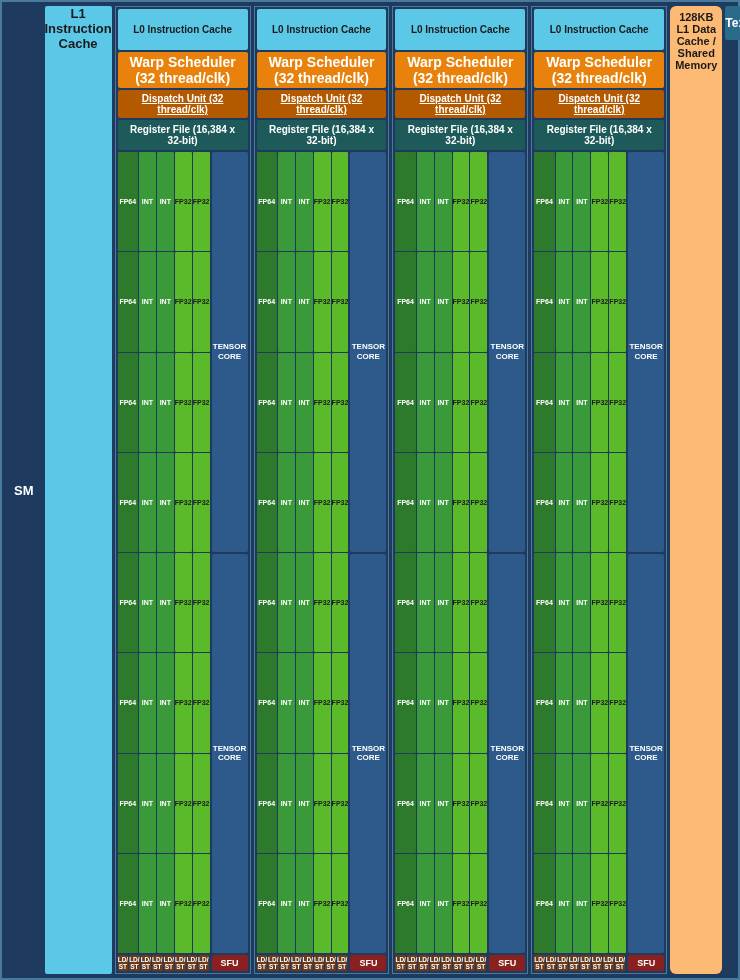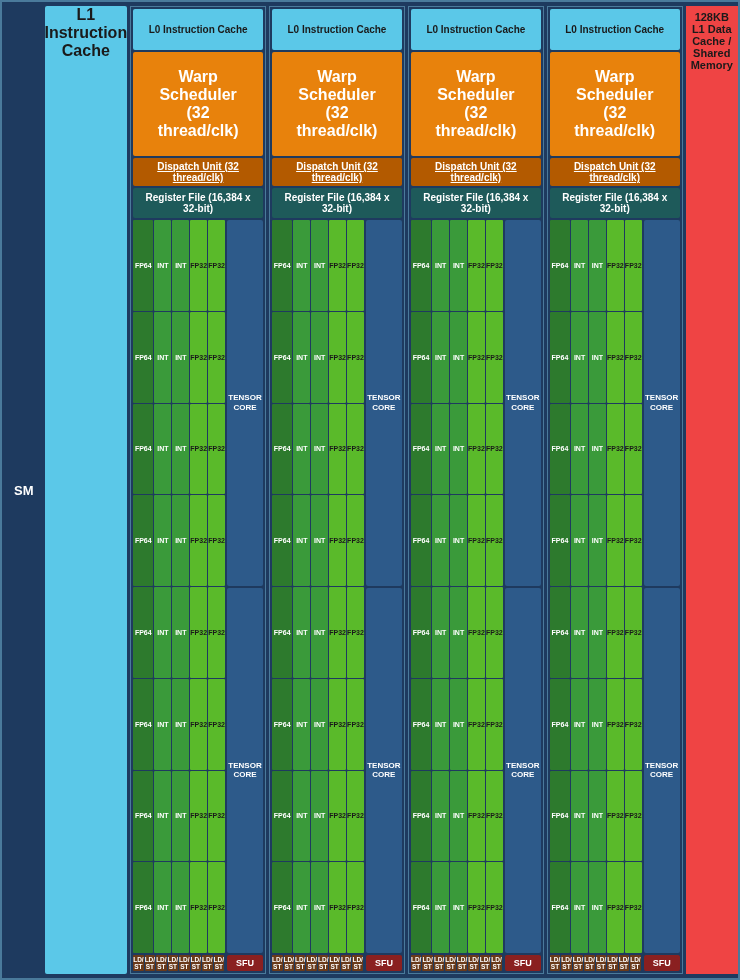--- a/index.html
+++ b/index.html
@@ -26,21 +26,21 @@
       color: white;
       font-size: 13px;
       font-weight: bold;
       padding: 2px 4px;
     }
 
     .l1-instruction-cache {
       background: #5bc8e8;
       color: #1a1a1a;
       text-align: center;
-      font-size: 16px;
+      font-size: 13px;
       font-weight: bold;
       padding: 0;
       border-radius: 2px;
     }
 
     .quadrants-row {
       display: flex;
       gap: 3px;
       flex: 1;
     }
@@ -62,23 +62,23 @@
       font-size: 10px;
       font-weight: bold;
       padding: 15px;
       border-radius: 2px;
     }
 
     .warp-scheduler {
       background: #e8820c;
       color: white;
       text-align: center;
-      font-size: 16px;
-      font-weight: bold;
-      padding: 16px;
+      font-size: 14px;
+      font-weight: bold;
+      padding: 2px;
       border-radius: 2px;
     }
 
     .dispatch-unit {
       background: #b35a00;
       color: white;
       text-align: center;
       font-size: 10px;
       font-weight: bold;
       padding: 3px;
@@ -207,27 +207,27 @@
       font-size: 9px;
       font-weight: bold;
       display: flex;
       align-items: center;
       justify-content: center;
       width: 36px;
       border-radius: 2px;
     }
 
     .l1-data-cache {
-      background: #ef4444;
+      background: #fdba74;
       color: #1a1a1a;
       text-align: center;
       font-size: 11px;
       font-weight: bold;
       padding: 5px;
-      border-radius: 0;
+      border-radius: 6px;
     }
 
     .tex-row {
       display: flex;
       gap: 3px;
       height: 34px;
     }
 
     .tex-cell {
       flex: 1;

